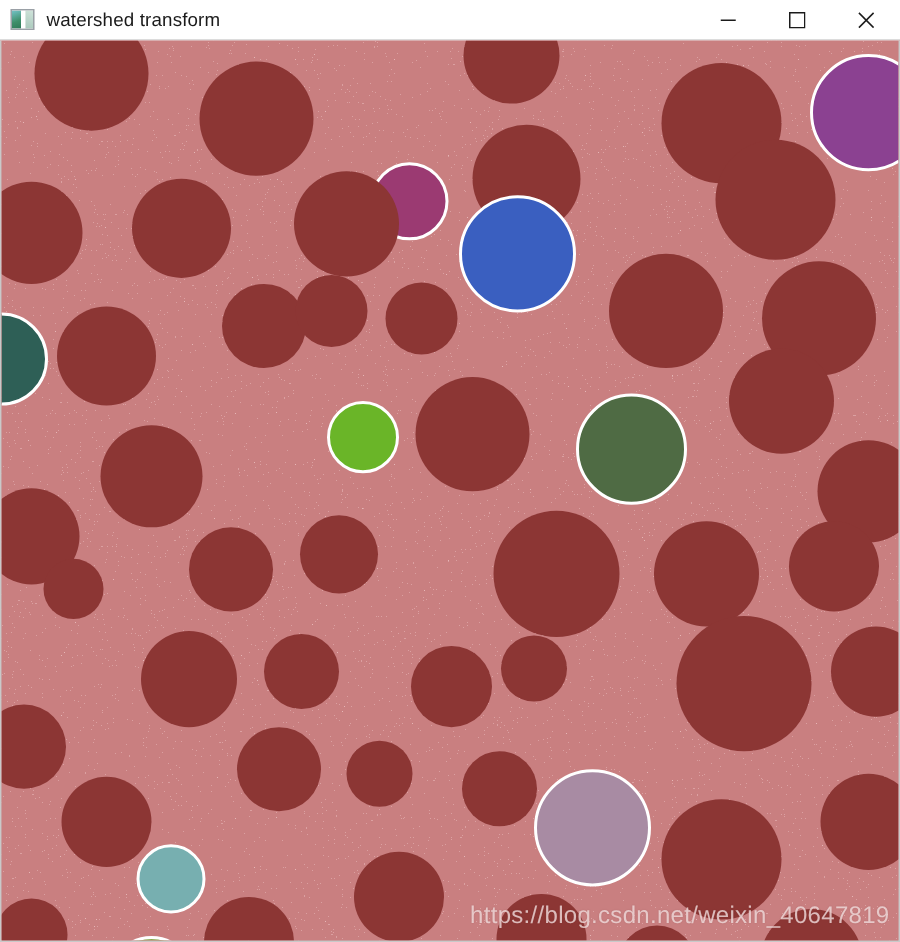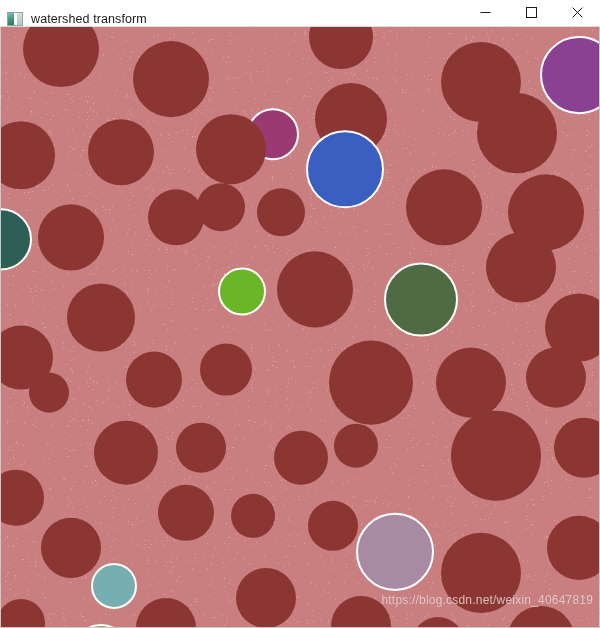--- a/index.html
+++ b/index.html
@@ -25,21 +25,21 @@
     flex-direction: column;
   }
 
   
   .titlebar {
     height: 27px;
     min-height: 27px;
     background: #ffffff;
     border-bottom: 1px solid #dcdcdc;
     display: flex;
-    align-items: flex-end;
+    align-items: center;
     position: relative;
     box-sizing: border-box;
   }
   .title-icon {
     width: 16px;
     height: 14px;
     margin-left: 7px;
     margin-right: 8px;
     position: relative;
     flex: 0 0 auto;
@@ -100,22 +100,22 @@
   .image-area svg {
     display: block;
     width: 100%;
     height: 100%;
   }
 
   
   .watermark {
     position: absolute;
     right: 6px;
-    bottom: 20px;
-    font-size: 12px;
+    bottom: 7px;
+    font-size: 16px;
     font-family: "Liberation Sans", sans-serif;
     color: rgba(243, 226, 226, 0.78);
     letter-spacing: .2px;
     white-space: nowrap;
     user-select: none;
     pointer-events: none;
     text-shadow: 0 0 1px rgba(120,50,50,.25);
   }
 </style>
 </head>

